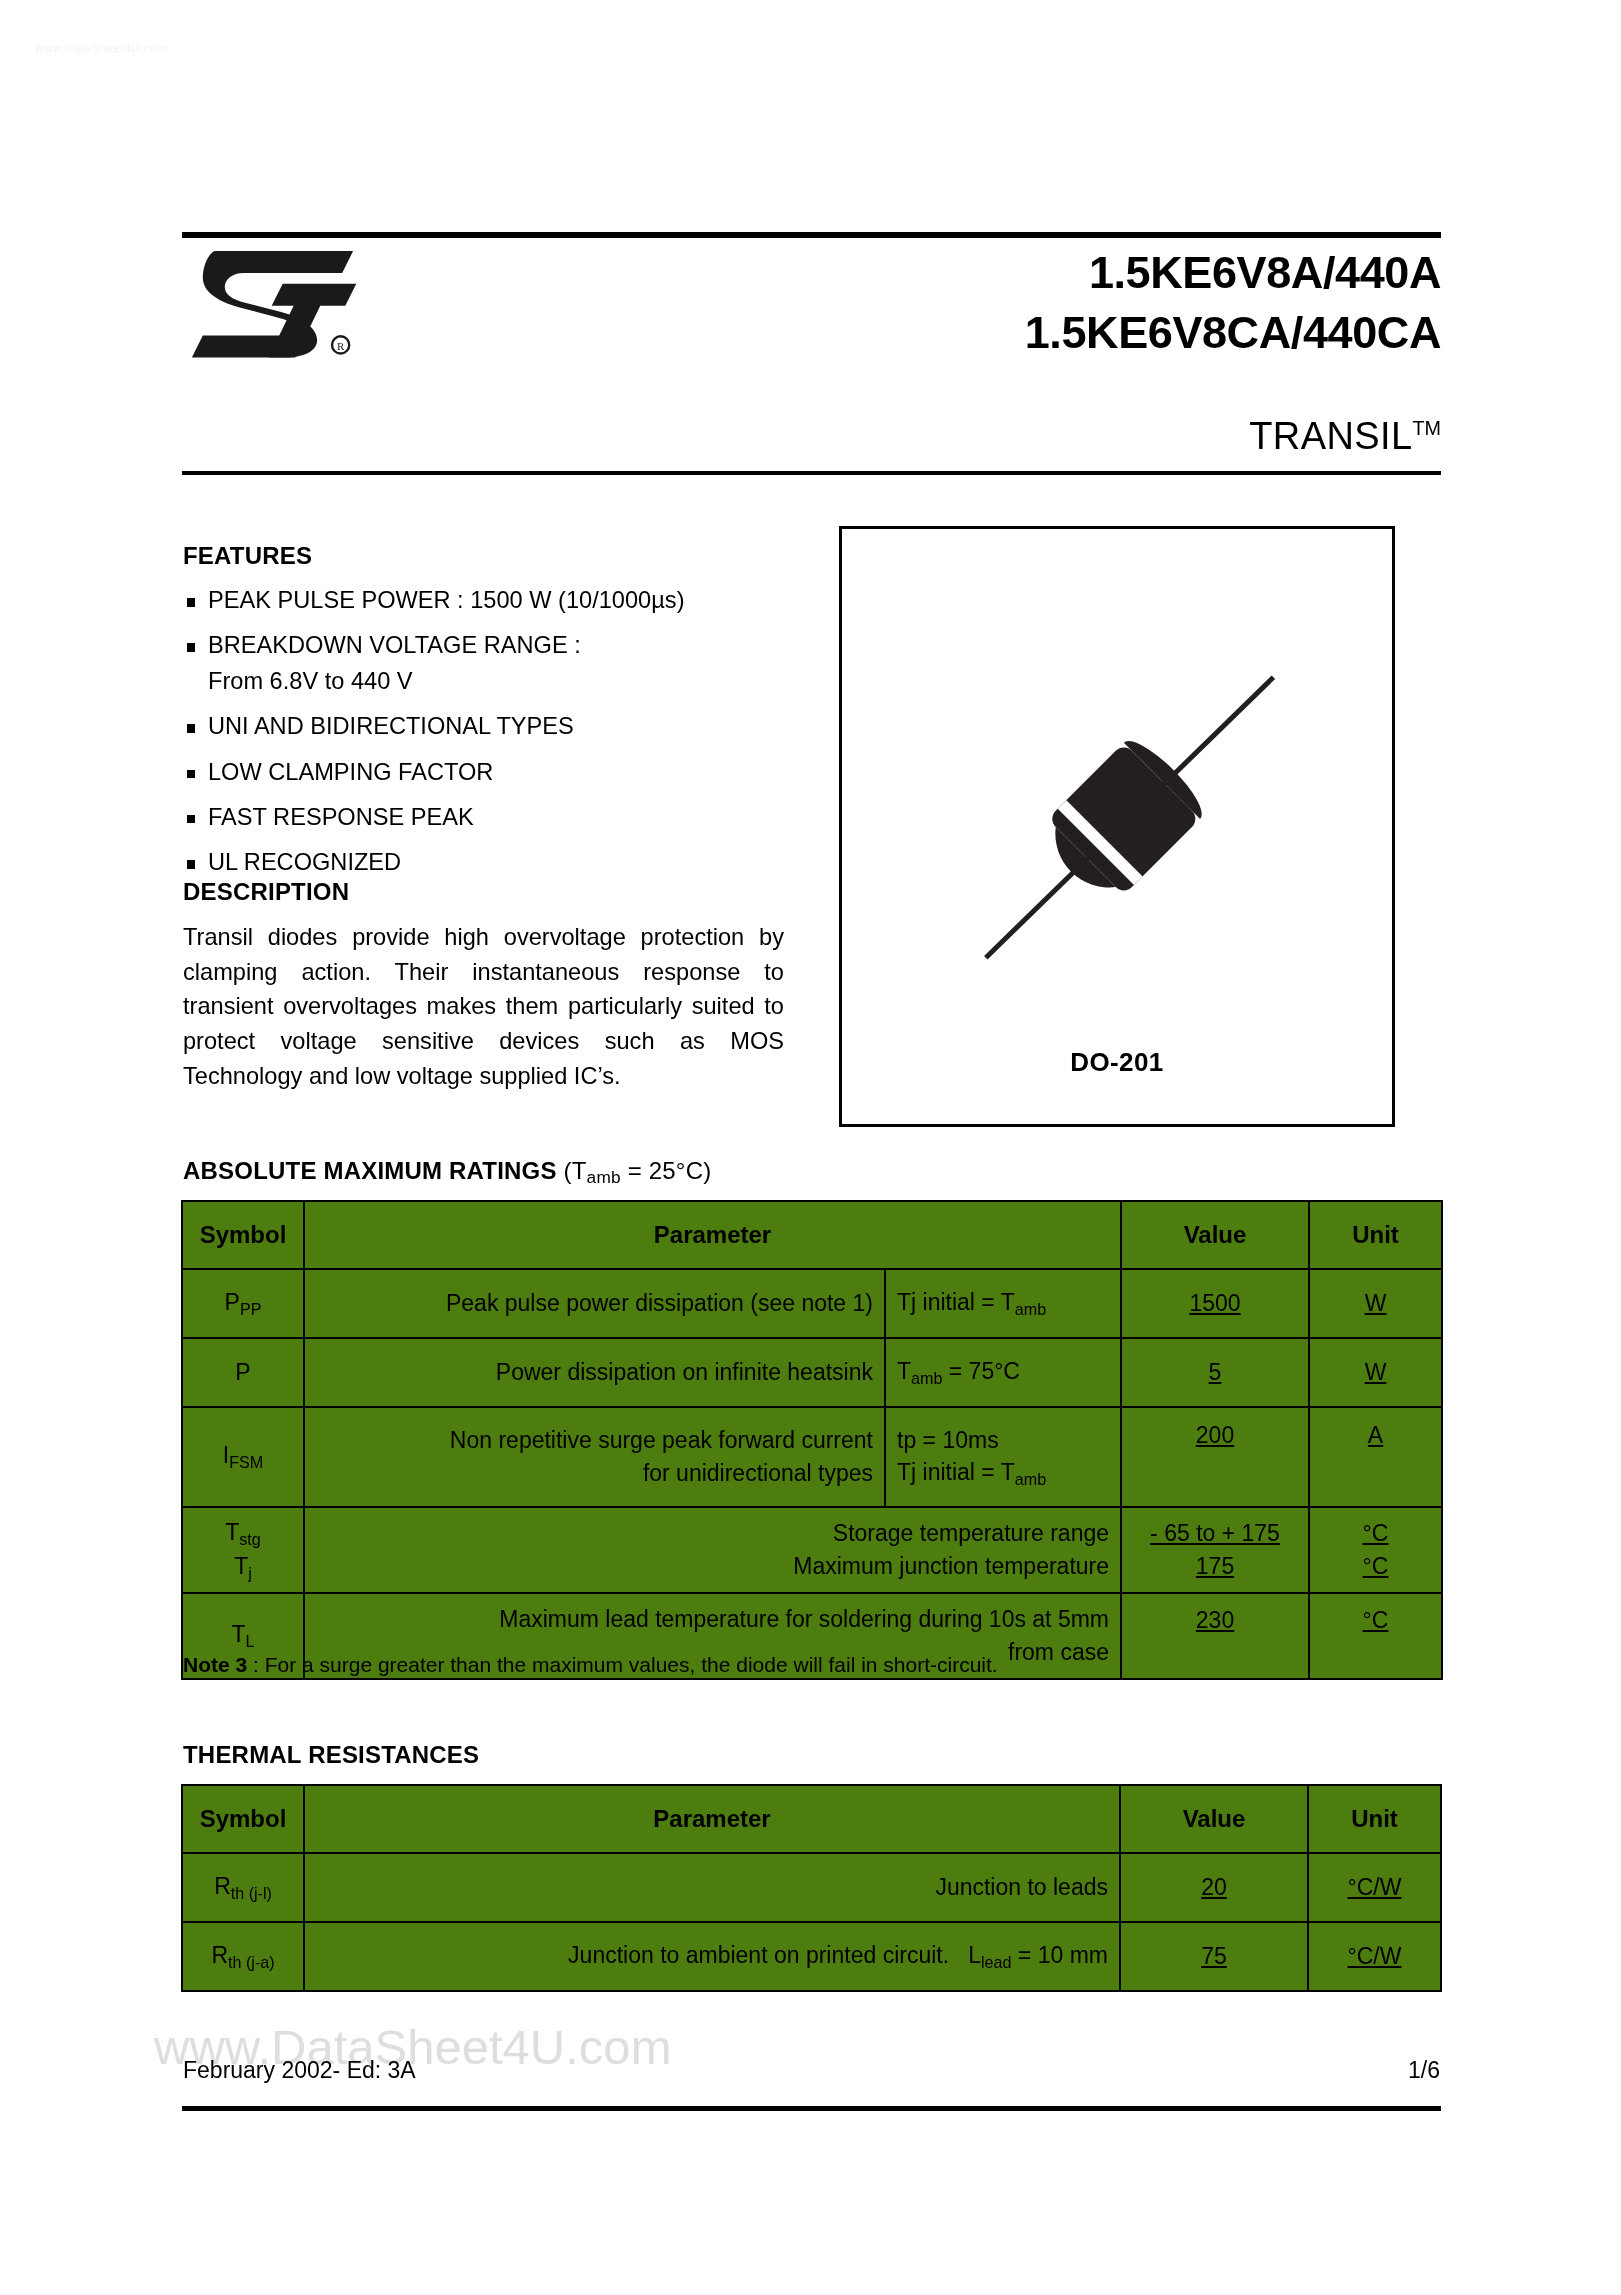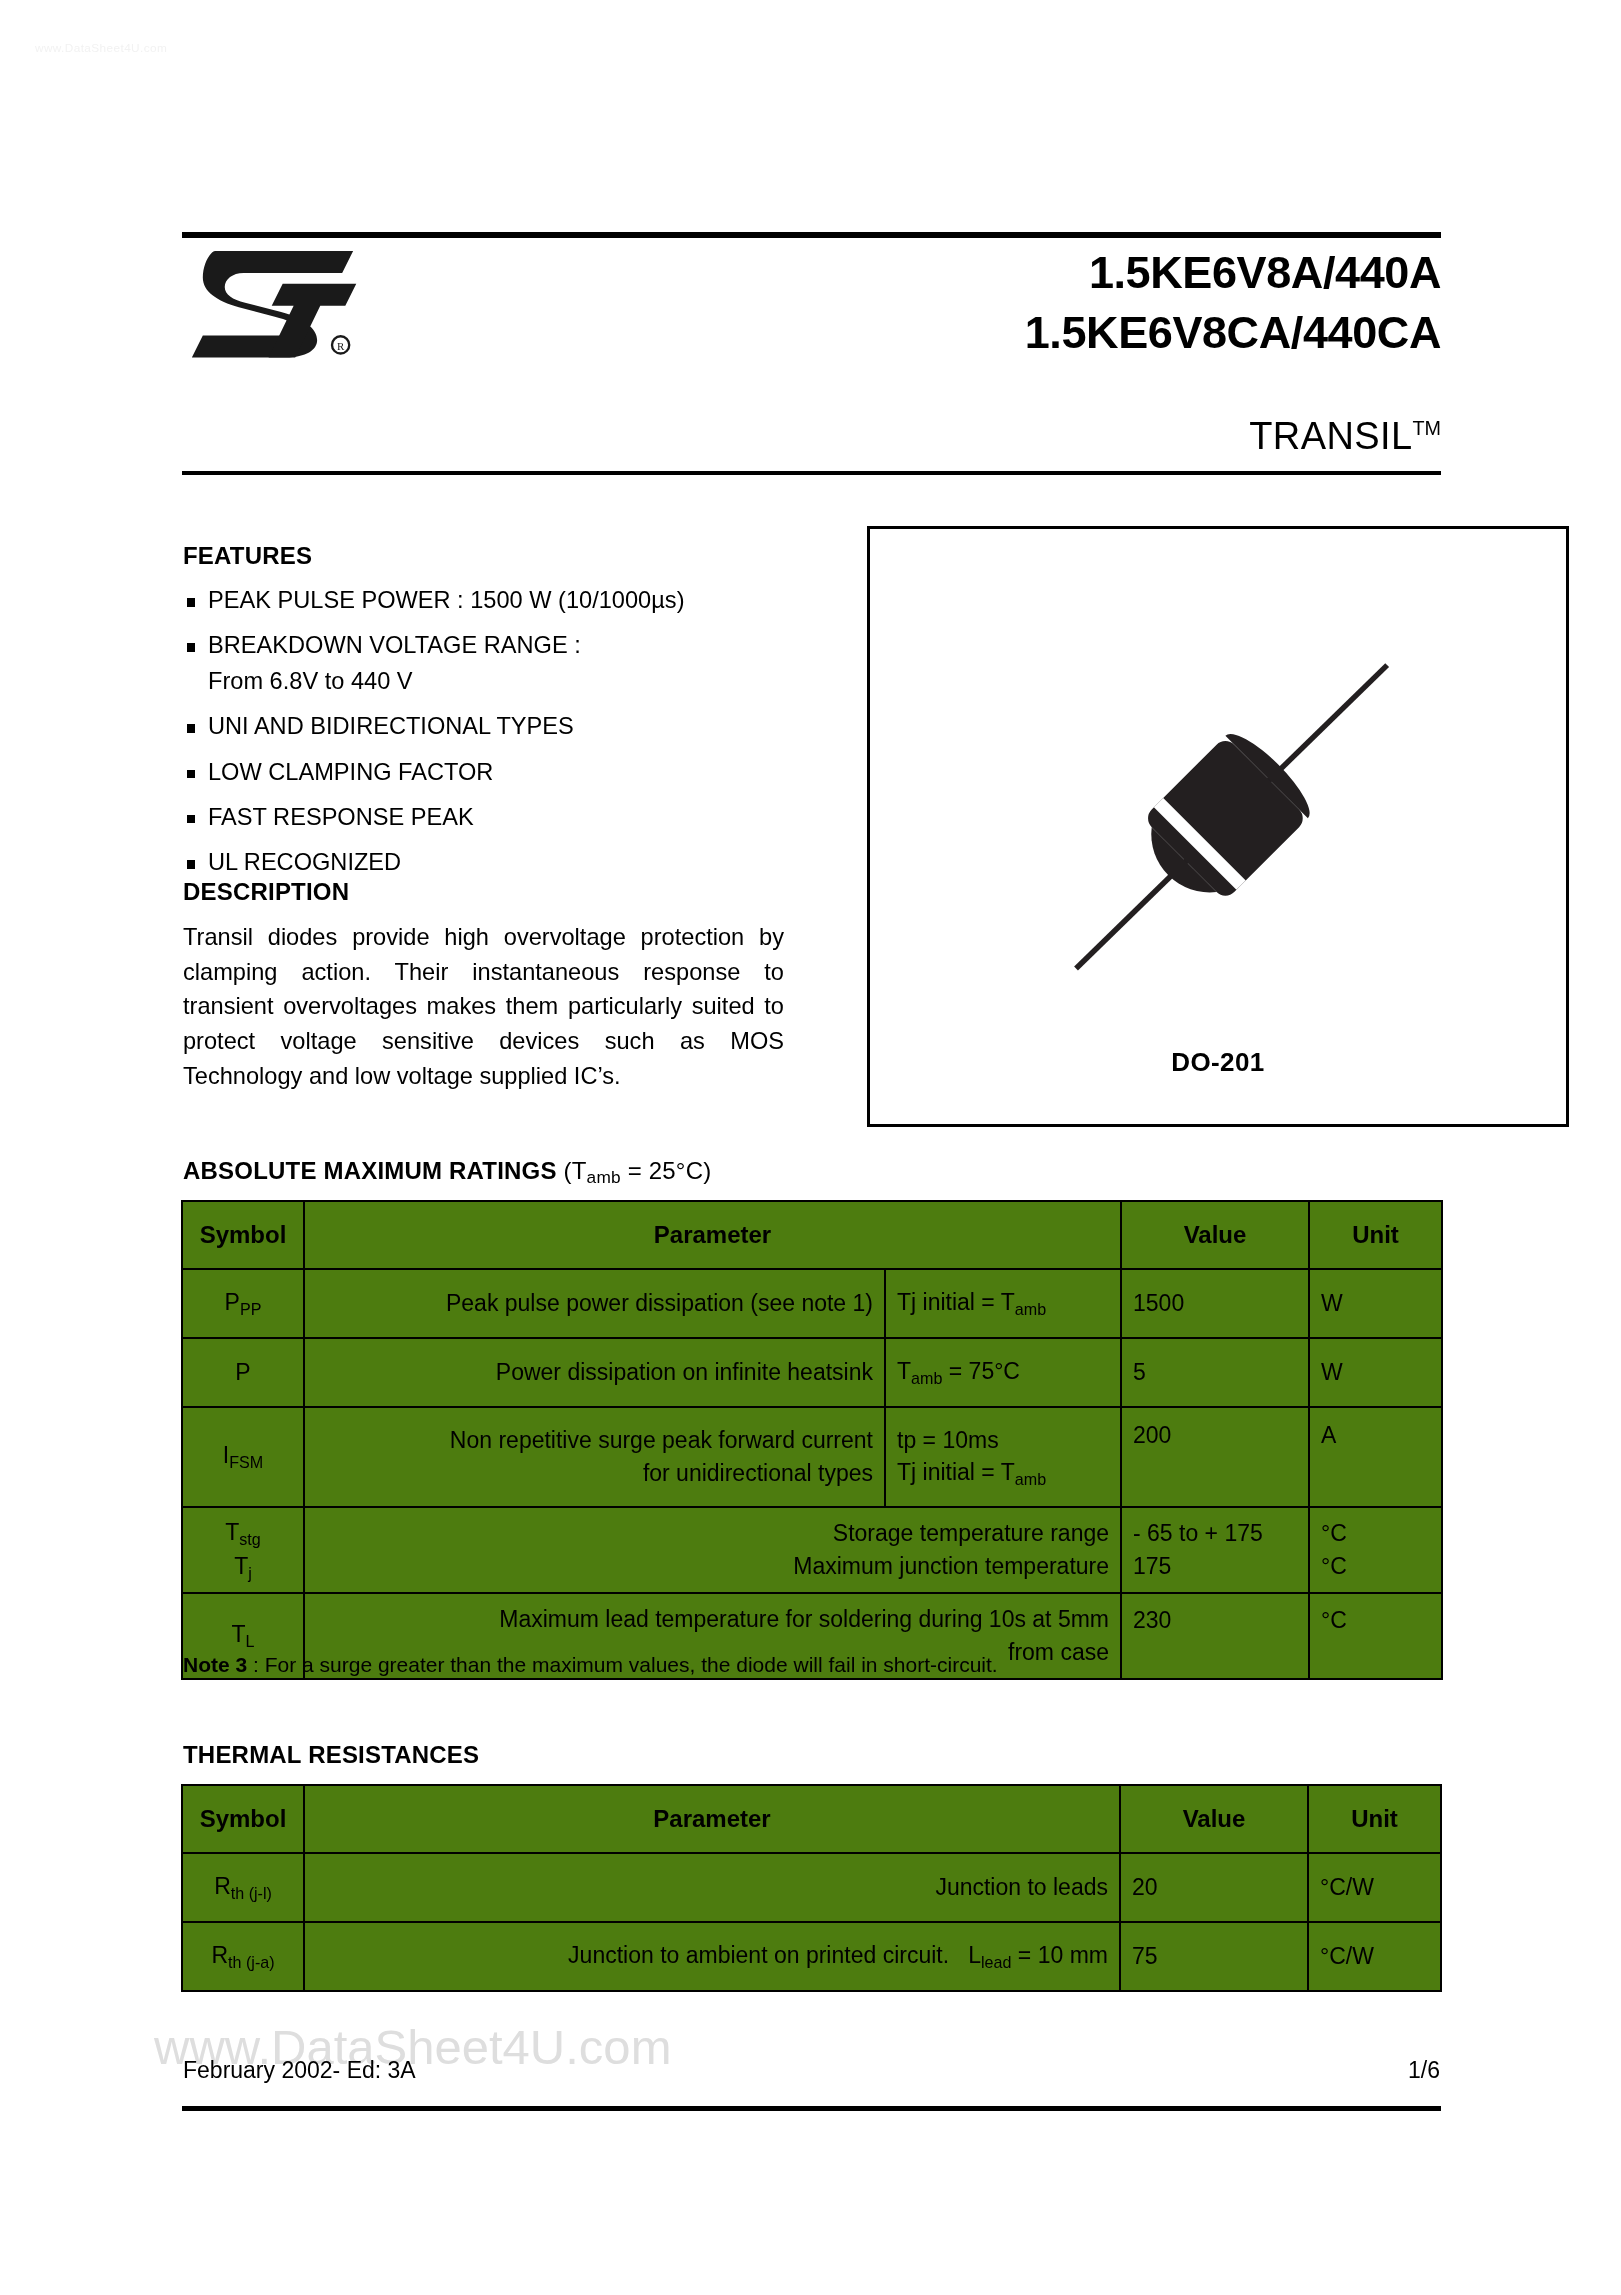--- a/index.html
+++ b/index.html
@@ -148,26 +148,25 @@
     line-height: 1.47;
     text-align: justify;
     text-align-last: left;
   }
 
   
   .pkg-box {
     position: absolute;
     left: 839px;
     top: 526px;
-    width: 702px;
+    width: 556px;
     height: 601px;
     border: 3.1px solid #000;
     box-sizing: border-box;
     background: #fff;
-    margin-left: 28px;
   }
   .pkg-drawing {
     position: absolute;
     left: 0; top: 0;
     width: 100%;
     height: 100%;
   }
   .pkg-label {
     position: absolute;
     left: 0;
@@ -197,21 +196,23 @@
     font-weight: bold;
     font-size: 24px;
     text-align: center;
     height: 66px;
   }
   table.dt td.sym {
     text-align: center;
     white-space: nowrap;
   }
   table.dt td.val, table.dt td.unit {
-    white-space: nowrap;
+    text-align: center;
+    white-space: nowrap;
+    text-decoration: underline;
   }
   table.dt td.param {
     text-align: right;
   }
   table.dt td.cond {
     text-align: left;
     white-space: nowrap;
     margin-left: 13px;
   }
   sub {

